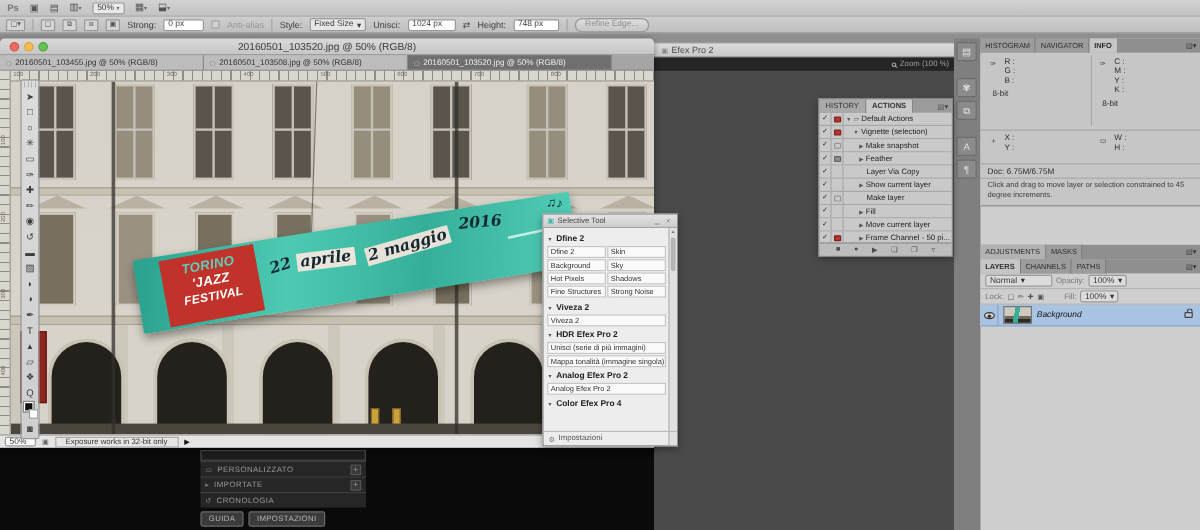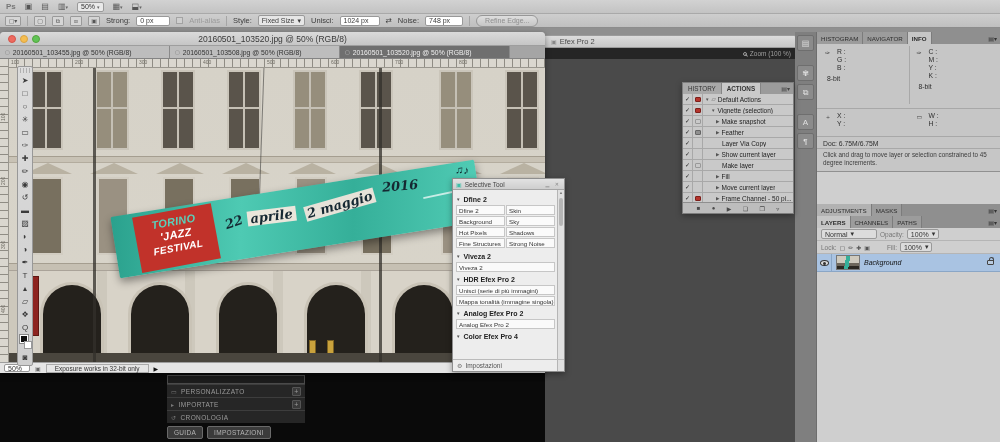--- a/index.html
+++ b/index.html
@@ -190,21 +190,21 @@
       <span class="dis">Anti-alias</span>
       <span class="sep"></span>
       <span>Style:</span>
       <span class="selbox">
           <span>Fixed Size</span>
           <span class="dd">▾</span>
         </span>
       <span>Unisci:</span>
       <span class="tbox" style="width:40px">1024 px</span>
       <span class="ic">⇄</span>
-      <span>Noise:</span>
+      <span>Height:</span>
       <span class="tbox" style="width:38px">748 px</span>
       <span class="sep"></span>
       <span id="refine">Refine Edge...</span>
     </div>
   </div>
 
   <div id="efx-t">
     <span class="ic" style="font-size:6px;color:#888">▣</span>
     <span>Efex Pro 2</span>
   </div>

